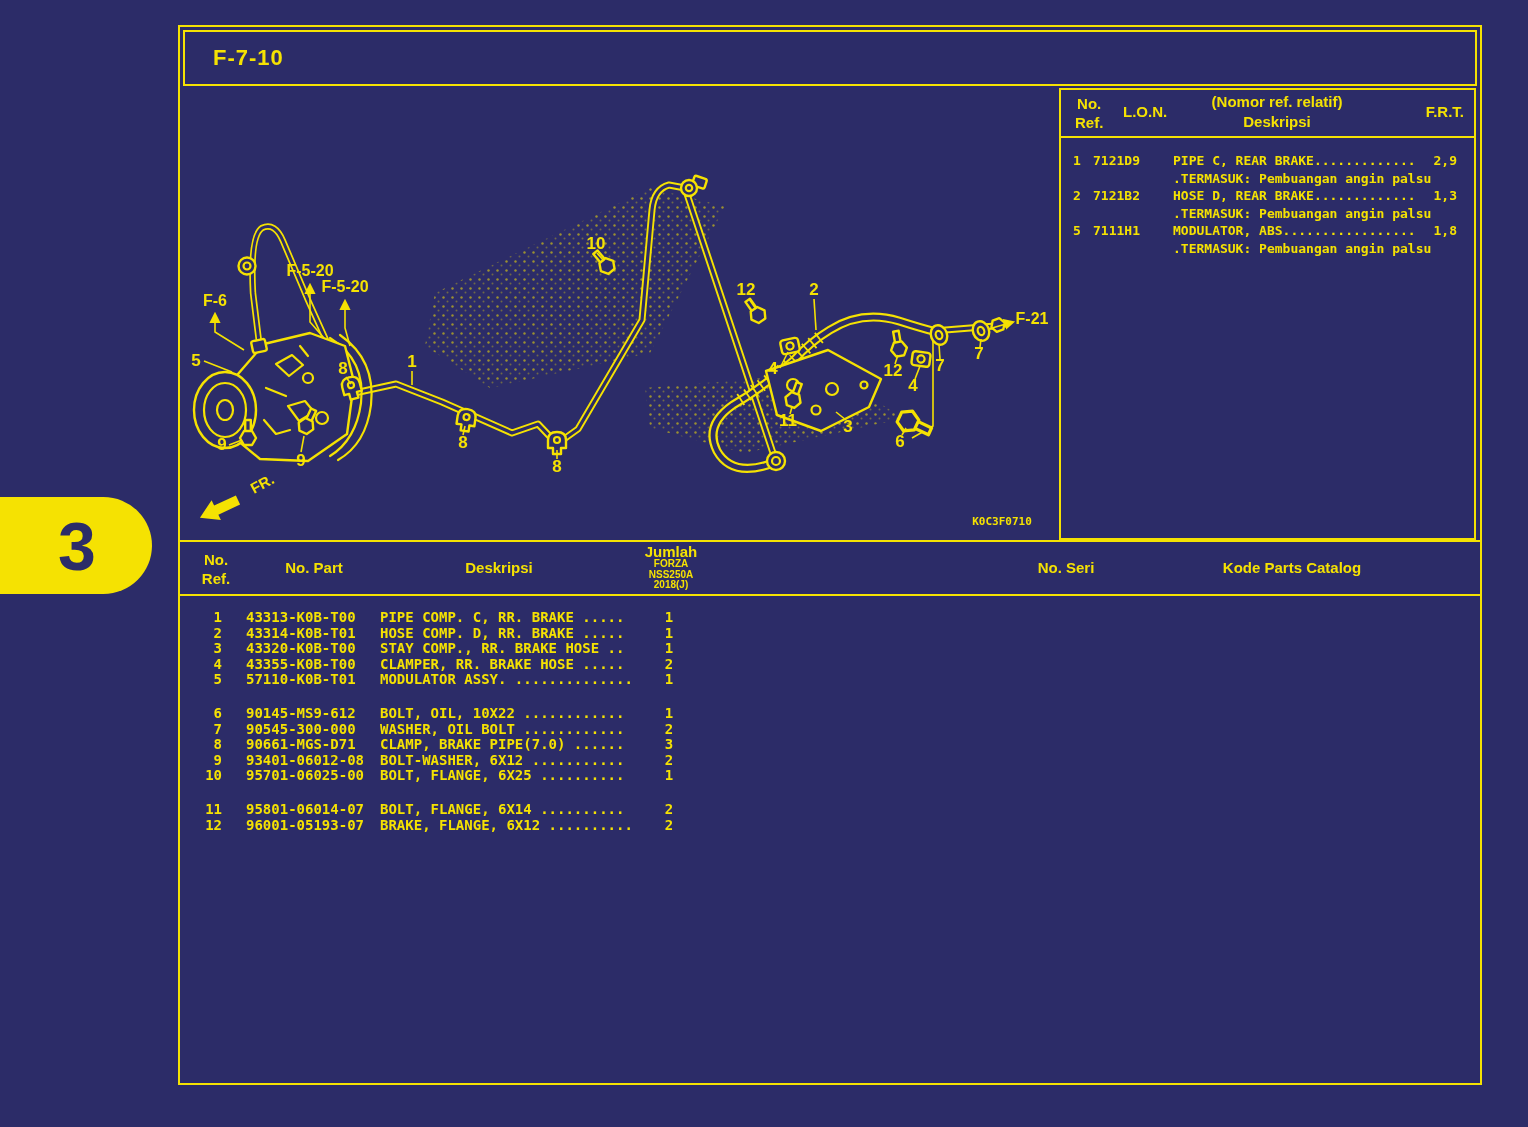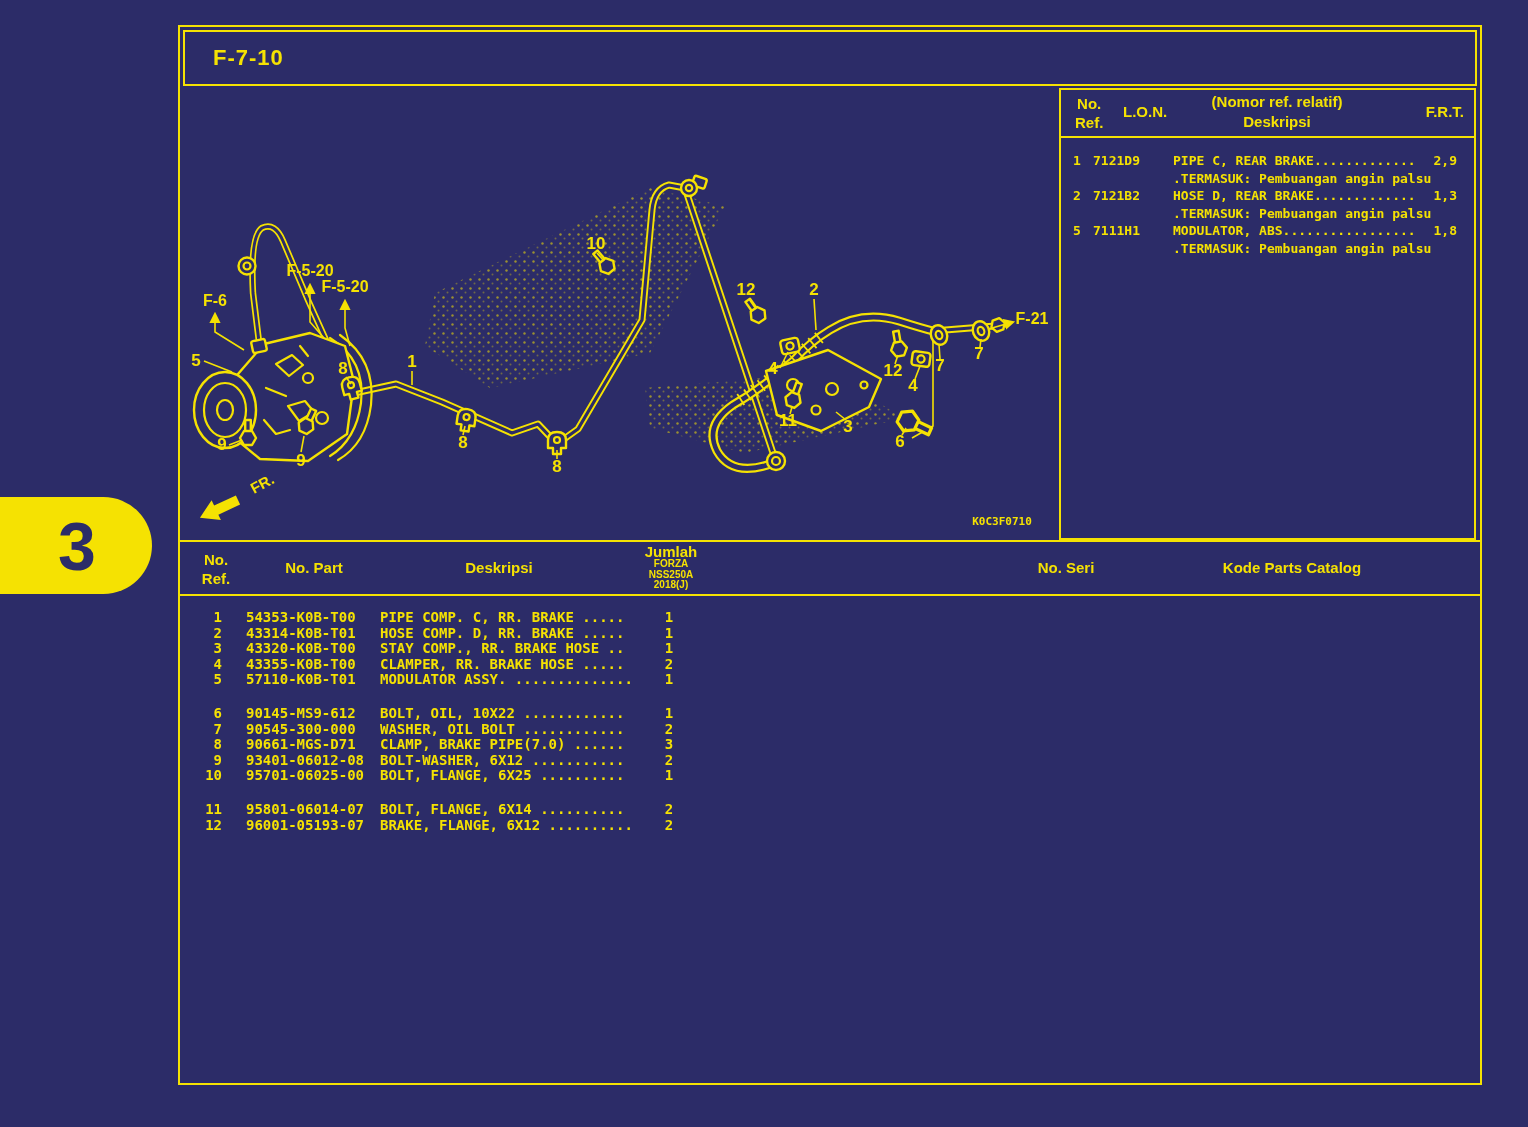--- a/index.html
+++ b/index.html
@@ -308,21 +308,21 @@
       <div class="jumlah-sub">FORZA</div>
       <div class="jumlah-sub">NSS250A</div>
       <div class="jumlah-sub">2018(J)</div>
     </div>
     <div class="col" style="left:886px">No. Seri</div>
     <div class="col" style="left:1112px">Kode Parts Catalog</div>
   </div>
 
   <div class="parts" id="parts-body">
       <div class="p-group">
-        <div class="p-row"><span class="p-ref">1</span><span class="p-part">54353-K0B-T00</span><span class="p-desc">PIPE COMP. C, RR. BRAKE .....</span><span class="p-qty">1</span></div>
+        <div class="p-row"><span class="p-ref">1</span><span class="p-part">43313-K0B-T00</span><span class="p-desc">PIPE COMP. C, RR. BRAKE .....</span><span class="p-qty">1</span></div>
         <div class="p-row"><span class="p-ref">2</span><span class="p-part">43314-K0B-T01</span><span class="p-desc">HOSE COMP. D, RR. BRAKE .....</span><span class="p-qty">1</span></div>
         <div class="p-row"><span class="p-ref">3</span><span class="p-part">43320-K0B-T00</span><span class="p-desc">STAY COMP., RR. BRAKE HOSE ..</span><span class="p-qty">1</span></div>
         <div class="p-row"><span class="p-ref">4</span><span class="p-part">43355-K0B-T00</span><span class="p-desc">CLAMPER, RR. BRAKE HOSE .....</span><span class="p-qty">2</span></div>
         <div class="p-row"><span class="p-ref">5</span><span class="p-part">57110-K0B-T01</span><span class="p-desc">MODULATOR ASSY. ..............</span><span class="p-qty">1</span></div>
       </div>
       <div class="p-group">
         <div class="p-row"><span class="p-ref">6</span><span class="p-part">90145-MS9-612</span><span class="p-desc">BOLT, OIL, 10X22 ............</span><span class="p-qty">1</span></div>
         <div class="p-row"><span class="p-ref">7</span><span class="p-part">90545-300-000</span><span class="p-desc">WASHER, OIL BOLT ............</span><span class="p-qty">2</span></div>
         <div class="p-row"><span class="p-ref">8</span><span class="p-part">90661-MGS-D71</span><span class="p-desc">CLAMP, BRAKE PIPE(7.0) ......</span><span class="p-qty">3</span></div>
         <div class="p-row"><span class="p-ref">9</span><span class="p-part">93401-06012-08</span><span class="p-desc">BOLT-WASHER, 6X12 ...........</span><span class="p-qty">2</span></div>

